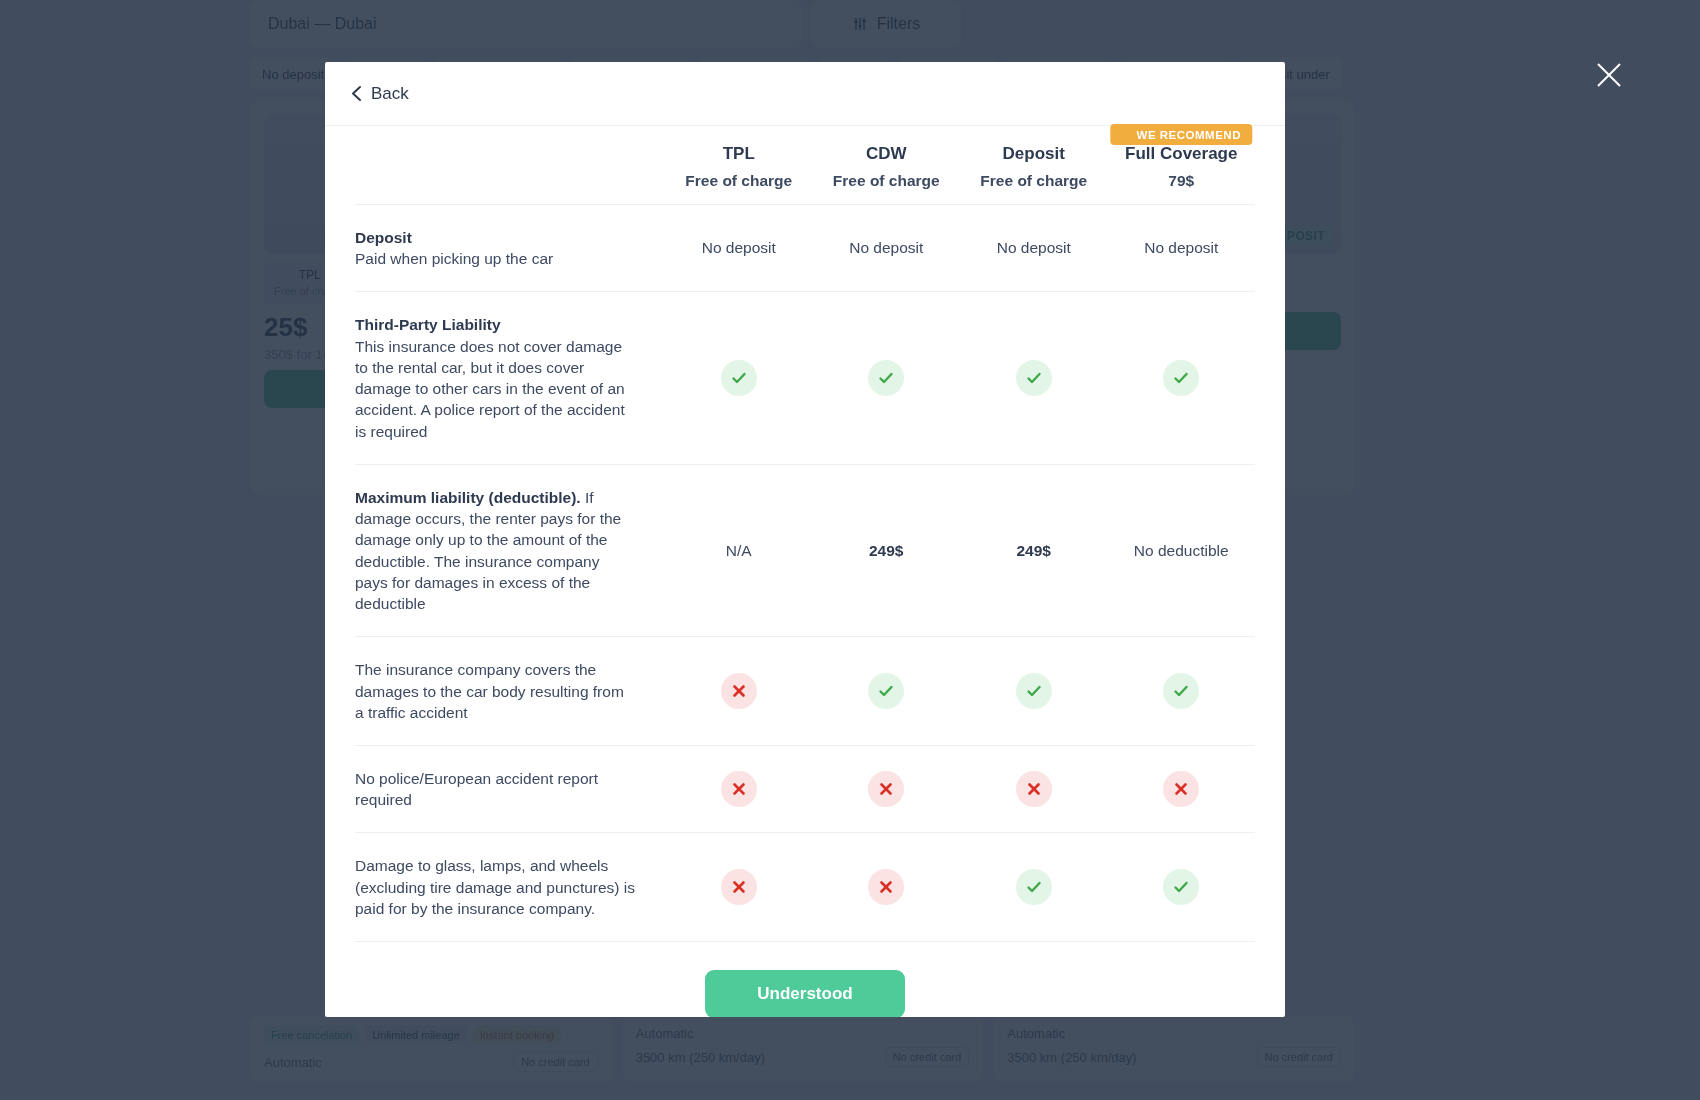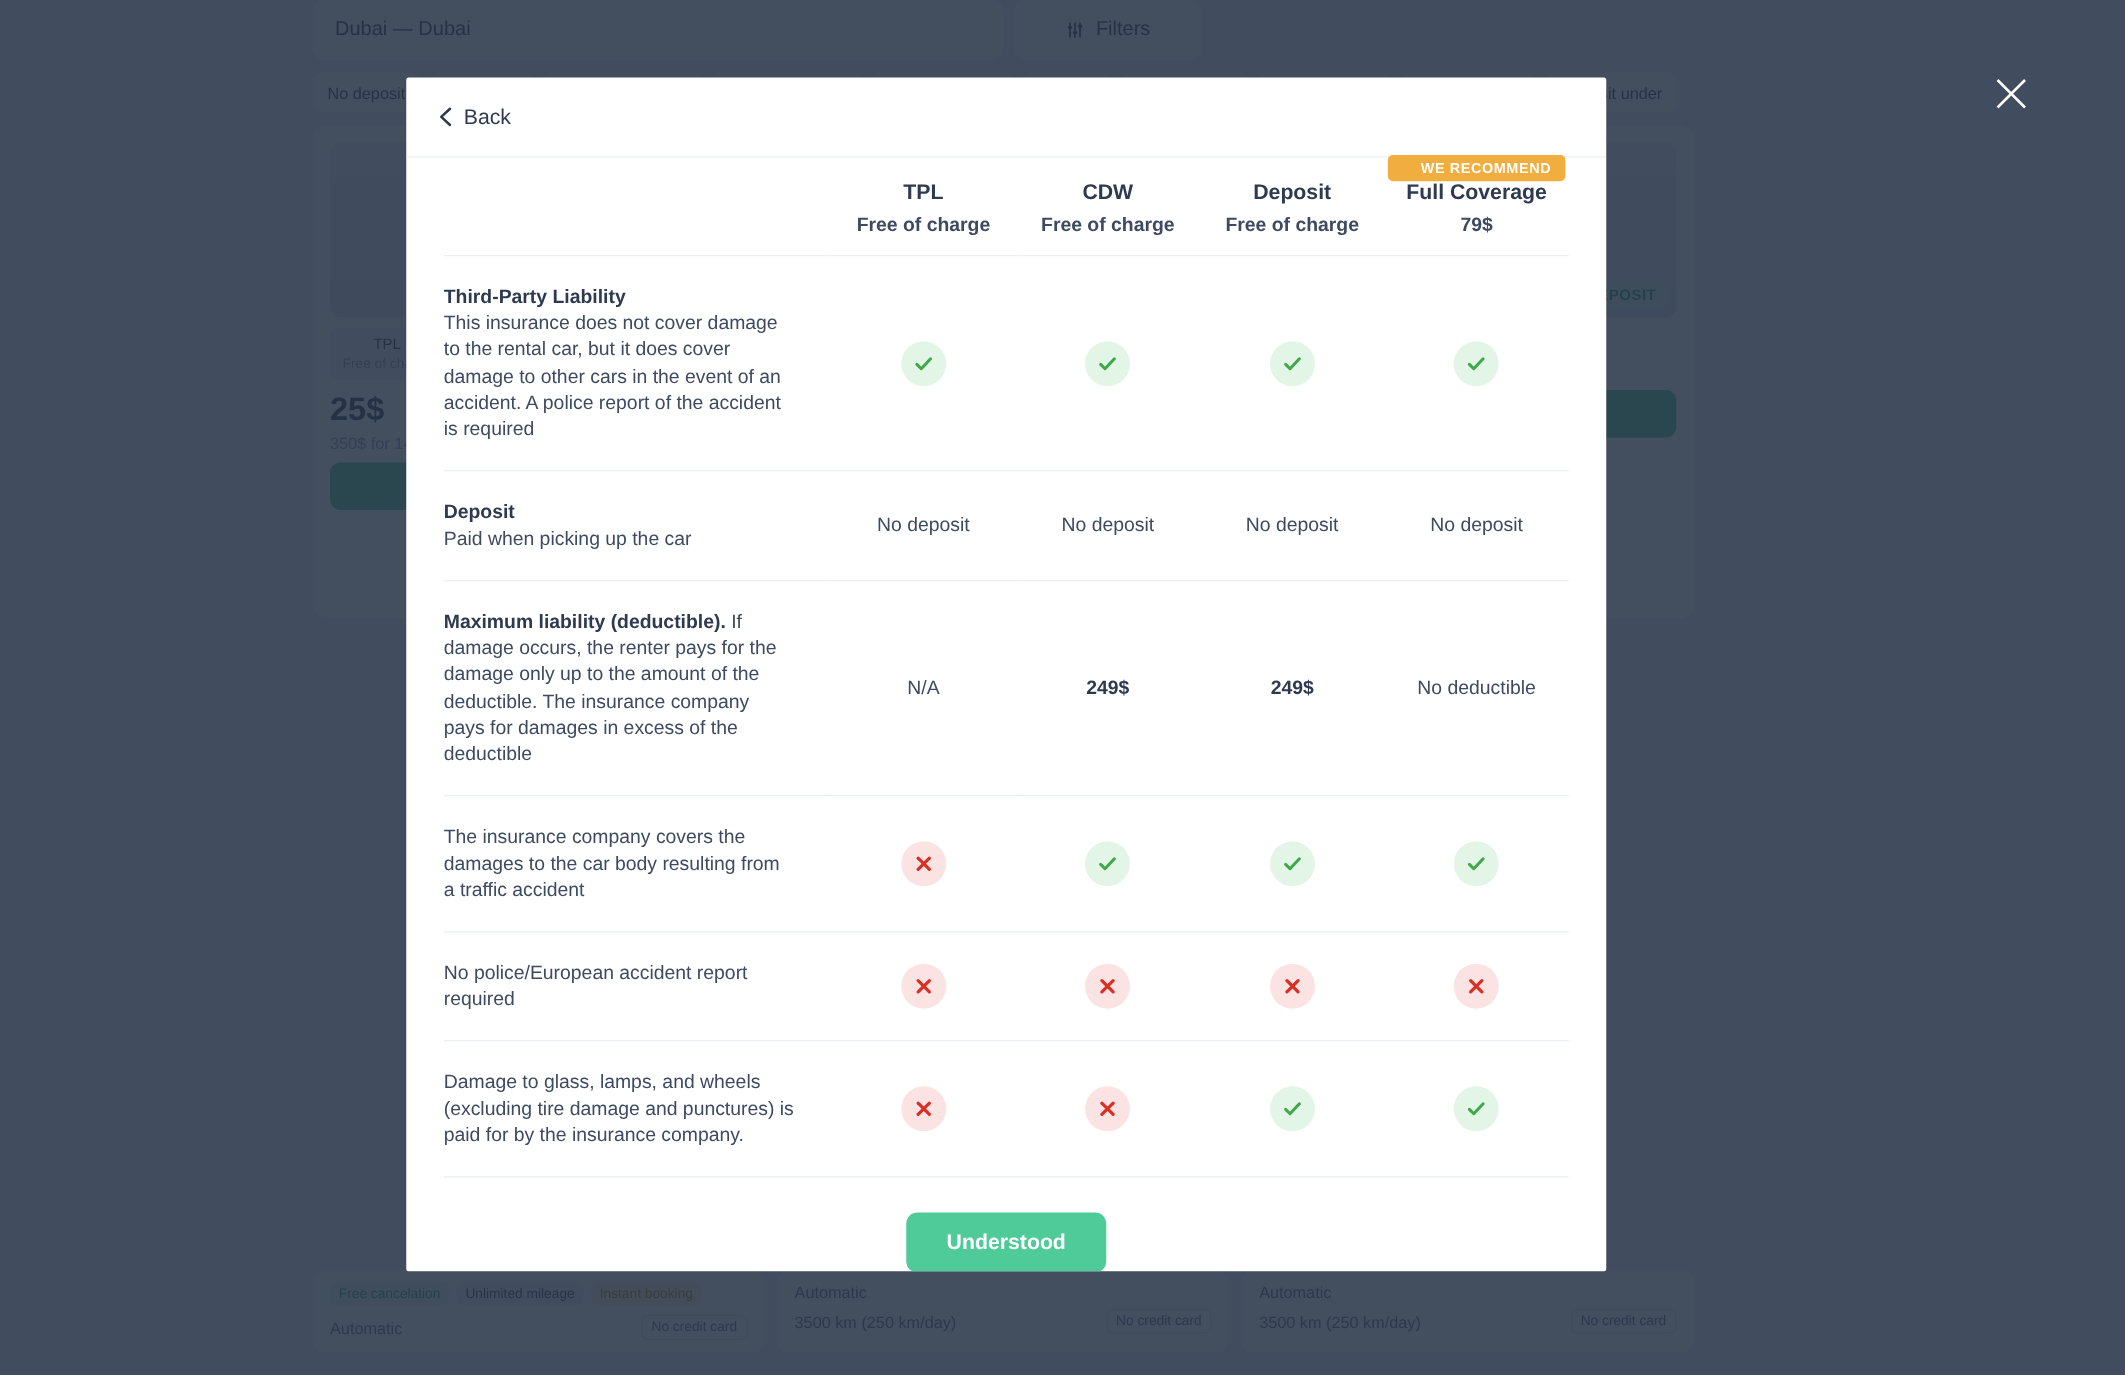--- a/index.html
+++ b/index.html
@@ -165,21 +165,21 @@
   .icon-circle.no  { background: #fbe3e3; }
 
   #modal-footer {
     flex: 0 0 auto; padding: 28px 0 46px 0;
     display: flex; justify-content: center;
     border-top: 1px solid #eceff4;
   }
   #understood-btn {
     background: #4ecb98; color: #ffffff;
     border: none; border-radius: 9px;
-    width: 160px; height: 48px;
+    width: 200px; height: 48px;
     font-size: 17px; font-weight: bold;
     font-family: "Liberation Sans", sans-serif;
     cursor: pointer;
   }
 </style>
 </head>
 <body>
 
 <div id="bg-page">
 
@@ -373,52 +373,52 @@
             <div class="plan-name">Full Coverage</div>
             <div class="plan-price">79$</div>
           </th>
         </tr>
       </thead>
 
       <tbody>
 
         <tr class="row">
           <td class="desc">
-            <span class="bold" style="display:block">Third-Party Liability</span><span>This insurance does not cover damage to the rental car, but it does cover damage to other cars in the event of an accident. A police report of the accident is required</span>
-          </td>
-          <td class="val"><span class="icon-circle yes">
-                <svg width="18" height="18" viewBox="0 0 18 18">
-                  <polyline points="3.5,9.5 7,13 14.5,5" fill="none" stroke="#3fa94a" stroke-width="2.4" stroke-linecap="round" stroke-linejoin="round"></polyline>
-                </svg>
-              </span></td>
-          <td class="val"><span class="icon-circle yes">
-                <svg width="18" height="18" viewBox="0 0 18 18">
-                  <polyline points="3.5,9.5 7,13 14.5,5" fill="none" stroke="#3fa94a" stroke-width="2.4" stroke-linecap="round" stroke-linejoin="round"></polyline>
-                </svg>
-              </span></td>
-          <td class="val"><span class="icon-circle yes">
-                <svg width="18" height="18" viewBox="0 0 18 18">
-                  <polyline points="3.5,9.5 7,13 14.5,5" fill="none" stroke="#3fa94a" stroke-width="2.4" stroke-linecap="round" stroke-linejoin="round"></polyline>
-                </svg>
-              </span></td>
-          <td class="val"><span class="icon-circle yes">
-                <svg width="18" height="18" viewBox="0 0 18 18">
-                  <polyline points="3.5,9.5 7,13 14.5,5" fill="none" stroke="#3fa94a" stroke-width="2.4" stroke-linecap="round" stroke-linejoin="round"></polyline>
-                </svg>
-              </span></td>
-        </tr>
-
-        <tr class="row">
-          <td class="desc">
             <span class="bold" style="display:block">Deposit</span><span>Paid when picking up the car</span>
           </td>
           <td class="val">No deposit</td>
           <td class="val">No deposit</td>
           <td class="val">No deposit</td>
           <td class="val">No deposit</td>
+        </tr>
+
+        <tr class="row">
+          <td class="desc">
+            <span class="bold" style="display:block">Third-Party Liability</span><span>This insurance does not cover damage to the rental car, but it does cover damage to other cars in the event of an accident. A police report of the accident is required</span>
+          </td>
+          <td class="val"><span class="icon-circle yes">
+                <svg width="18" height="18" viewBox="0 0 18 18">
+                  <polyline points="3.5,9.5 7,13 14.5,5" fill="none" stroke="#3fa94a" stroke-width="2.4" stroke-linecap="round" stroke-linejoin="round"></polyline>
+                </svg>
+              </span></td>
+          <td class="val"><span class="icon-circle yes">
+                <svg width="18" height="18" viewBox="0 0 18 18">
+                  <polyline points="3.5,9.5 7,13 14.5,5" fill="none" stroke="#3fa94a" stroke-width="2.4" stroke-linecap="round" stroke-linejoin="round"></polyline>
+                </svg>
+              </span></td>
+          <td class="val"><span class="icon-circle yes">
+                <svg width="18" height="18" viewBox="0 0 18 18">
+                  <polyline points="3.5,9.5 7,13 14.5,5" fill="none" stroke="#3fa94a" stroke-width="2.4" stroke-linecap="round" stroke-linejoin="round"></polyline>
+                </svg>
+              </span></td>
+          <td class="val"><span class="icon-circle yes">
+                <svg width="18" height="18" viewBox="0 0 18 18">
+                  <polyline points="3.5,9.5 7,13 14.5,5" fill="none" stroke="#3fa94a" stroke-width="2.4" stroke-linecap="round" stroke-linejoin="round"></polyline>
+                </svg>
+              </span></td>
         </tr>
 
         <tr class="row">
           <td class="desc">
             <span class="bold">Maximum liability (deductible).</span><span> If damage occurs, the renter pays for the damage only up to the amount of the deductible. The insurance company pays for damages in excess of the deductible</span>
           </td>
           <td class="val">N/A</td>
           <td class="val strong">249$</td>
           <td class="val strong">249$</td>
           <td class="val">No deductible</td>

